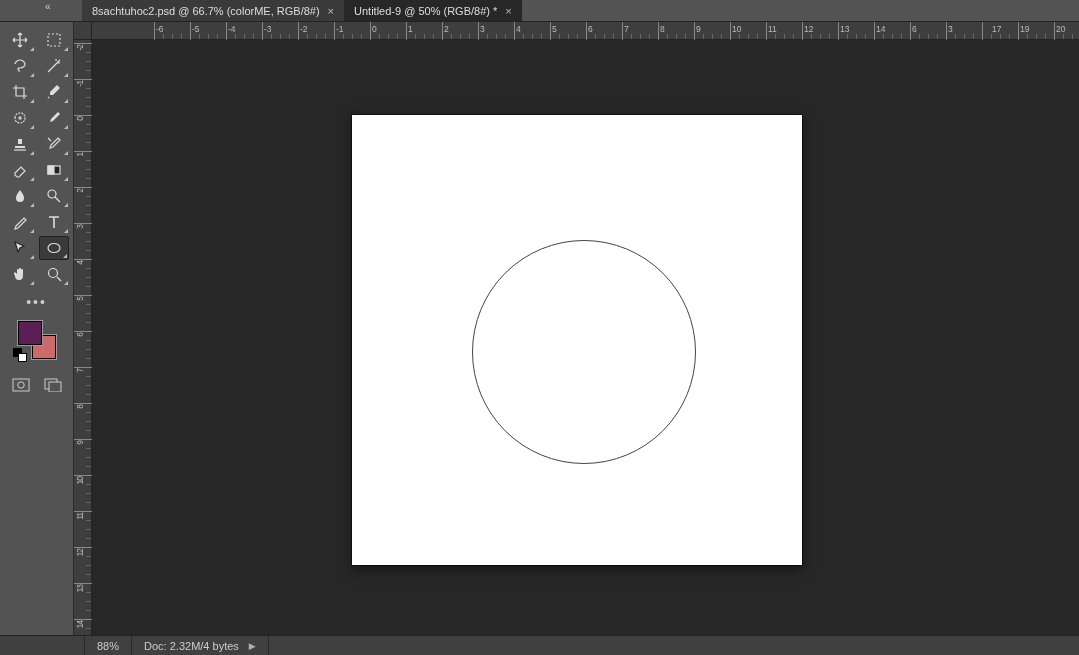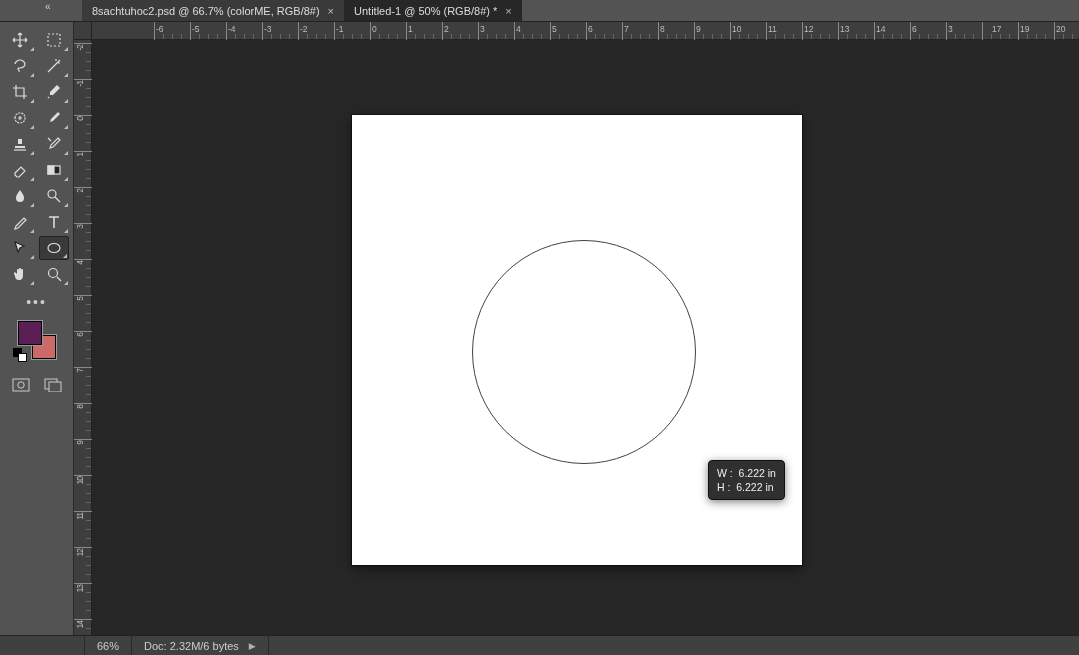--- a/index.html
+++ b/index.html
@@ -149,21 +149,21 @@
 <body>
 
 <span class="dbl-chevron">«</span>
 
 <div class="tabbar" id="tabbar">
     <div class="tab inactive">
       <span>8sachtuhoc2.psd @ 66.7% (colorME, RGB/8#)</span>
       <span class="tab-close">×</span>
     </div>
     <div class="tab active">
-      <span>Untitled-1 @ 50% (RGB/8#) *</span>
+      <span>Untitled-9 @ 50% (RGB/8#) *</span>
       <span class="tab-close">×</span>
     </div>
   </div>
 
 <div class="main">
   <div class="toolbox">
     <div class="tool-grid" id="toolgrid">
         <div class="tool">
           <svg width="18" height="18" viewBox="0 0 18 18">
             <path d="M9 2v14M2 9h14M9 2l-2 2M9 2l2 2M9 16l-2-2M9 16l2-2M2 9l2-2M2 9l2 2M16 9l-2-2M16 9l-2 2"></path>
@@ -533,29 +533,25 @@
         <div class="minor" style="top: 561px;"></div>
         <div class="minor" style="top: 570px;"></div>
         <div class="tick" style="top: 579px;"></div>
         <div class="ticklabel" style="top: 579px;">14</div>
         <div class="minor" style="top: 588px;"></div>
       </div>
     <div class="canvas-viewport">
       <div class="artboard">
         <div class="shape-circle"></div>
       </div>
-      <div class="dim-tooltip">
-        <div class="row"><span>W :</span>&nbsp;&nbsp;<span>6.222 in</span></div>
-        <div class="row"><span>H :</span>&nbsp;&nbsp;<span>6.222 in</span></div>
-      </div>
     </div>
   </div>
 </div>
 
 <div class="statusbar">
   <div class="seg">
-      <span>66%</span>
+      <span>88%</span>
     </div>
   <div class="seg">
-    <span>Doc:</span>&nbsp;<span>2.32M/6 bytes</span>
+    <span>Doc:</span>&nbsp;<span>2.32M/4 bytes</span>
     <span class="chev">▶</span>
   </div>
 </div>
 
 </body></html>

